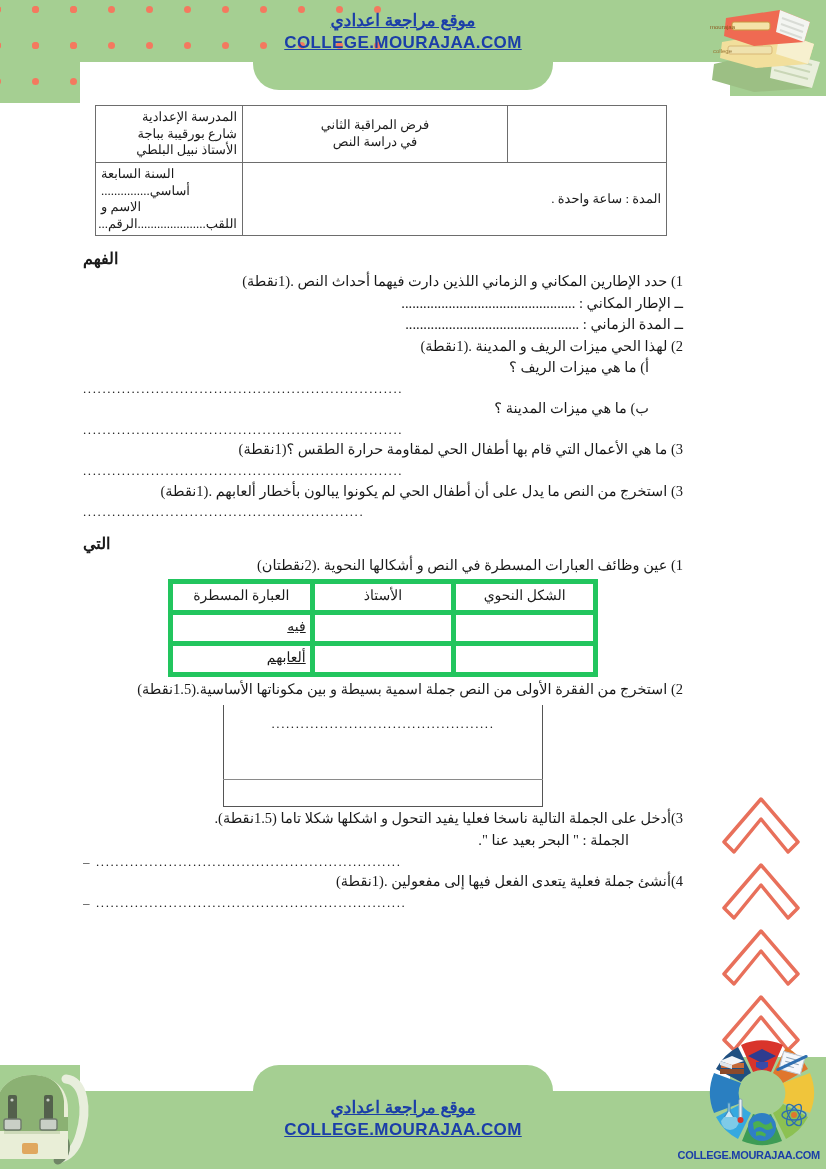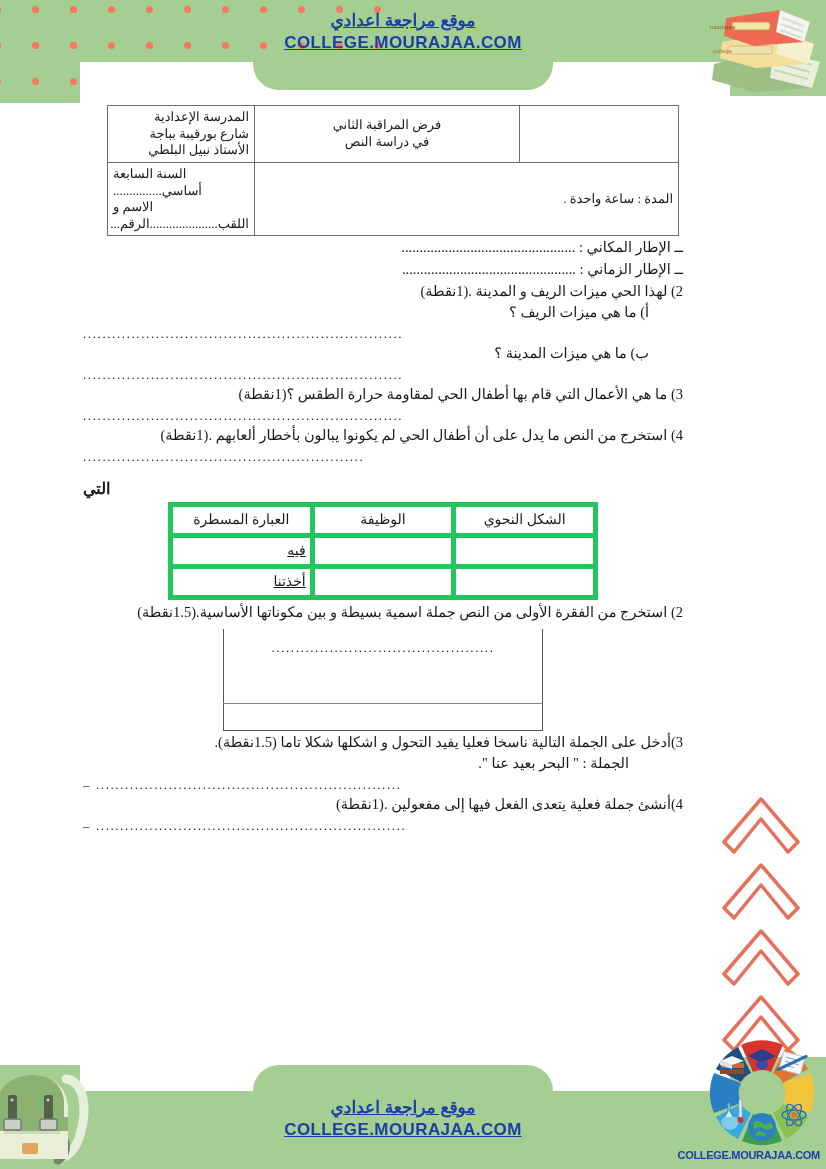--- a/index.html
+++ b/index.html
@@ -142,21 +142,21 @@
     width: 600px;
     direction: rtl;
     font-size: 14.5px;
     line-height: 1.35;
   }
 
   
   table.id-table {
     border-collapse: collapse;
     width: 560px;
-    margin: 5px 4px 0 0;
+    margin: 5px 16px 0 0;
     table-layout: fixed;
   }
   table.id-table td {
     border: 1px solid #6d6d6d;
     padding: 3px 5px;
     vertical-align: middle;
     font-size: 13px;
     line-height: 1.28;
   }
   .cell-school  { width: 136px; text-align: right; }
@@ -365,57 +365,62 @@
       <tr>
         <td class="cell-dur" colspan="2">المدة : ساعة واحدة .</td>
         <td class="cell-student">
           <div>السنة السابعة أساسي...............</div>
           <div>الاسم و اللقب.....................الرقم...</div>
         </td>
       </tr>
     </tbody>
       </table>
 
-
+    <div class="section-head">
+      <span>الفهم</span>
+    </div>
+
+    <div class="q">1) حدد الإطارين المكاني و الزماني اللذين دارت فيهما أحداث النص .(1نقطة)</div>
     <div class="q q-left">ــ الإطار المكاني : ................................................</div>
-    <div class="q q-left">ــ الإطار الزماني : ................................................</div>
+    <div class="q q-left">ــ المدة الزماني : ................................................</div>
 
     <div class="q">2) لهذا الحي ميزات الريف و المدينة .(1نقطة)</div>
     <div class="q q-indent">أ)  ما هي ميزات الريف ؟</div>
     <div class="dotline">..................................................................</div>
     <div class="q q-indent">ب) ما هي ميزات المدينة ؟</div>
     <div class="dotline">..................................................................</div>
 
     <div class="q">3) ما هي الأعمال التي قام بها أطفال الحي لمقاومة حرارة الطقس ؟(1نقطة)</div>
     <div class="dotline">..................................................................</div>
 
-    <div class="q just">4) استخرج من النص ما يدل على أن أطفال الحي لم يكونوا يبالون بأخطار ألعابهم .(1نقطة)</div>
+    <div class="q just">3) استخرج من النص ما يدل على أن أطفال الحي لم يكونوا يبالون بأخطار ألعابهم .(1نقطة)</div>
     <div class="dotline">..........................................................</div>
 
     <div class="section-head">
       <span>التي</span>
     </div>
 
+    <div class="q">1) عين وظائف العبارات المسطرة في النص و أشكالها النحوية .(2نقطتان)</div>
 
     <table class="gram">
       <tbody>
           <tr>
         <th>الشكل النحوي</th>
-        <th>الوظيفة</th>
+        <th>الأستاذ</th>
         <th>العبارة المسطرة</th>
       </tr>
       <tr>
         <td></td>
         <td></td>
         <td class="item">فيه</td>
       </tr>
       <tr>
         <td></td>
         <td></td>
-        <td class="item">أخذتنا</td>
+        <td class="item">ألعابهم</td>
       </tr>
     </tbody>
       </table>
 
     <div class="q just">2) استخرج من الفقرة الأولى من النص جملة اسمية بسيطة و بين مكوناتها الأساسية.(1.5نقطة)</div>
 
     <table class="ansbox">
       <tbody>
           <tr>
         <td class="upper">

